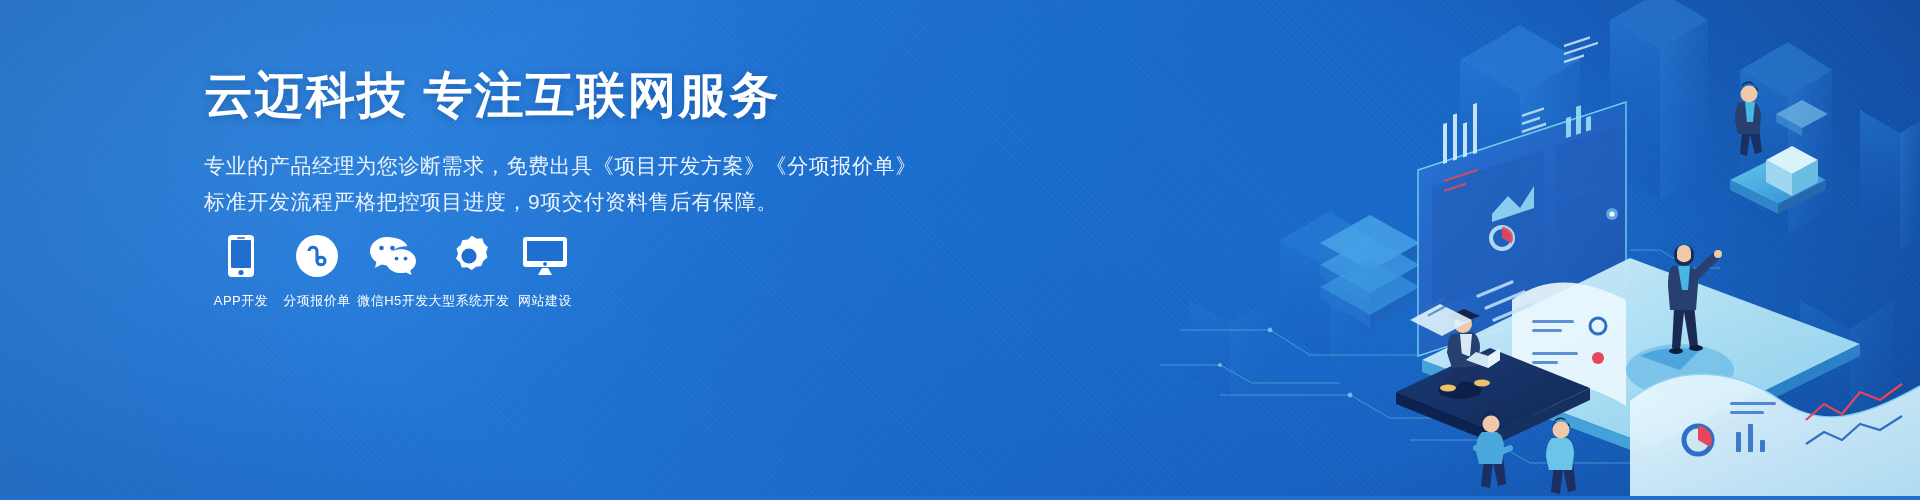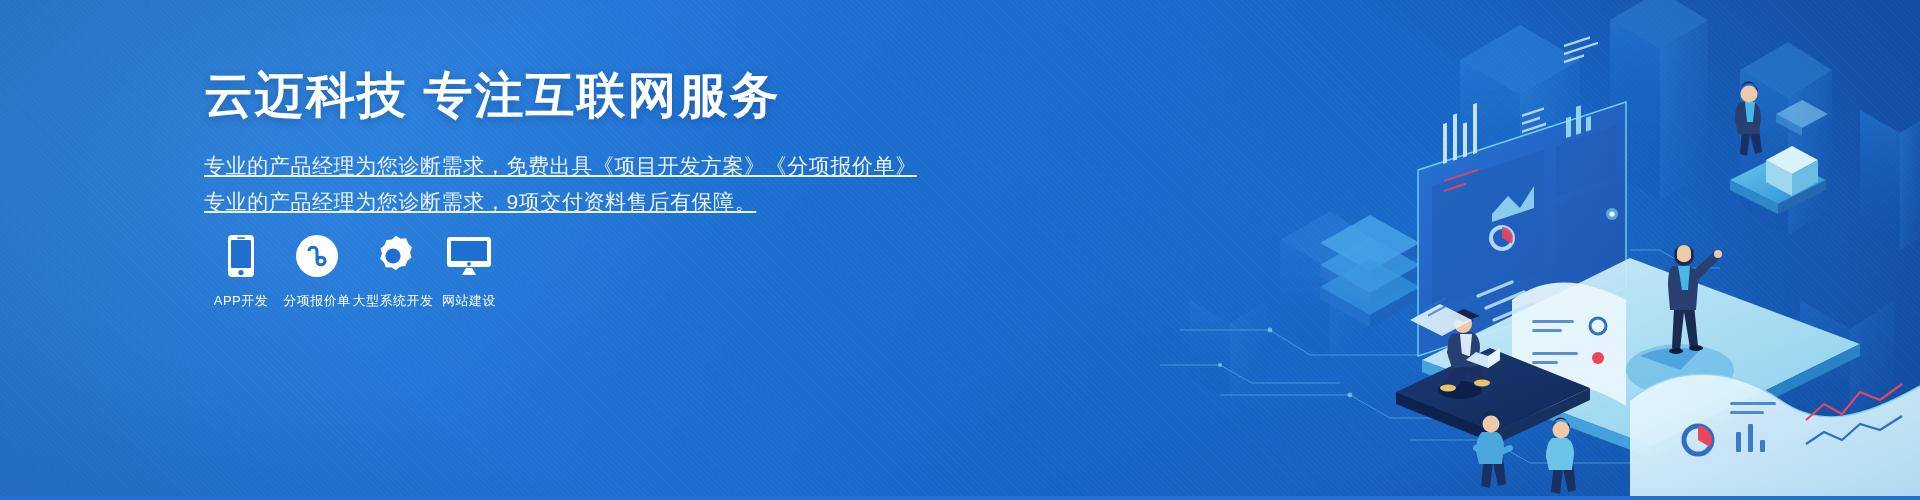--- a/index.html
+++ b/index.html
@@ -45,21 +45,20 @@
     white-space:nowrap;
     text-shadow:0 2px 8px rgba(6,40,92,0.30);
   }
   .subline {
     color:#e9f2fd;
     font-size:21px;
     line-height:36px;
     letter-spacing:0.6px;
     white-space:nowrap;
     margin-top:0;
-    text-decoration:underline;
   }
   .sub-wrap { margin-top:22px; }
 
   
   .services {
     position:absolute; left:204px; top:232px;
     display:flex; align-items:flex-end;
     z-index:40;
   }
   .service {
@@ -375,21 +374,21 @@
       </g>
     </svg>
   </div>
 
   <div class="vignette"></div>
 
   <div class="copy">
     <div class="headline">云迈科技 专注互联网服务</div>
     <div class="sub-wrap">
       <div class="subline">专业的产品经理为您诊断需求，免费出具《项目开发方案》《分项报价单》</div>
-      <div class="subline">专业的产品经理为您诊断需求，9项交付资料售后有保障。</div>
+      <div class="subline">标准开发流程严格把控项目进度，9项交付资料售后有保障。</div>
     </div>
   </div>
 
   <div class="services">
 
     <div class="service">
       <span class="glyph">
         <svg width="28" height="44" viewBox="0 0 28 44">
           <rect x="1" y="1" width="26" height="42" rx="4" fill="#ffffff"></rect>
           <rect x="4" y="6" width="20" height="28" rx="1" fill="#1f6fd0"></rect>
@@ -403,20 +402,33 @@
     <div class="service">
       <span class="glyph">
         <svg width="44" height="44" viewBox="0 0 44 44">
           <circle cx="22" cy="22" r="21" fill="#ffffff"></circle>
           <path d="M14 17 c0 -5 8 -5 8 0 v10 c0 5 8 5 8 0 c0 -5 -8 -5 -8 0 v-10 c0 -5 -8 -5 -8 0 z" fill="none" stroke="#1f6fd0" stroke-width="3.1" stroke-linecap="round"></path>
         </svg>
       </span>
       <span class="label">分项报价单</span>
     </div>
 
+    <div class="service">
+      <span class="glyph">
+        <svg width="46" height="42" viewBox="0 0 46 42">
+          <path d="M17 2 C7.6 2 0 8.4 0 16.2 c0 4.4 2.5 8.3 6.4 10.9 L5 33 l6.6 -3.4 c1.7 .5 3.5 .8 5.4 .8 c.6 0 1.2 0 1.8 -.1 C18.3 28.7 18 27.2 18 25.6 C18 17.6 25.9 11.2 35.6 11.2 c.6 0 1.2 0 1.8 .1 C35.6 5.8 27 2 17 2 Z" fill="#ffffff"></path>
+          <circle cx="11.5" cy="13" r="2.3" fill="#1f6fd0"></circle>
+          <circle cx="22.5" cy="13" r="2.3" fill="#1f6fd0"></circle>
+          <path d="M46 26.2 C46 19.6 39.3 14.3 31 14.3 C22.7 14.3 16 19.6 16 26.2 c0 6.6 6.7 11.9 15 11.9 c1.8 0 3.4 -.2 5 -.7 L41.5 40 l-1.2 -4.6 C43.8 33.2 46 29.9 46 26.2 Z" fill="#ffffff"></path>
+          <circle cx="26.5" cy="23.6" r="1.9" fill="#1f6fd0"></circle>
+          <circle cx="35.5" cy="23.6" r="1.9" fill="#1f6fd0"></circle>
+        </svg>
+      </span>
+      <span class="label">微信H5开发</span>
+    </div>
 
     <div class="service">
       <span class="glyph">
         <svg width="42" height="42" viewBox="0 0 42 42">
           <path d="M21 0.5 l5.4 2.3 l5.2 -1.2 l2.6 4.8 l4.3 3.3 l-1.1 5.3 l2.1 5 l-3.7 3.9 l-1.2 5.3 l-5.2 1.4 l-3.7 3.9 l-4.9 -2.1 l-5.3 1 l-2.5 -4.7 l-4.4 -3.2 l1.2 -5.3 l-2.2 -4.9 l3.6 -4 l1.1 -5.3 l5.3 -1.3 Z" fill="#ffffff" transform="rotate(8 21 21)"></path>
           <circle cx="21" cy="21" r="7.6" fill="#1f6fd0"></circle>
         </svg>
       </span>
       <span class="label">大型系统开发</span>
     </div>

